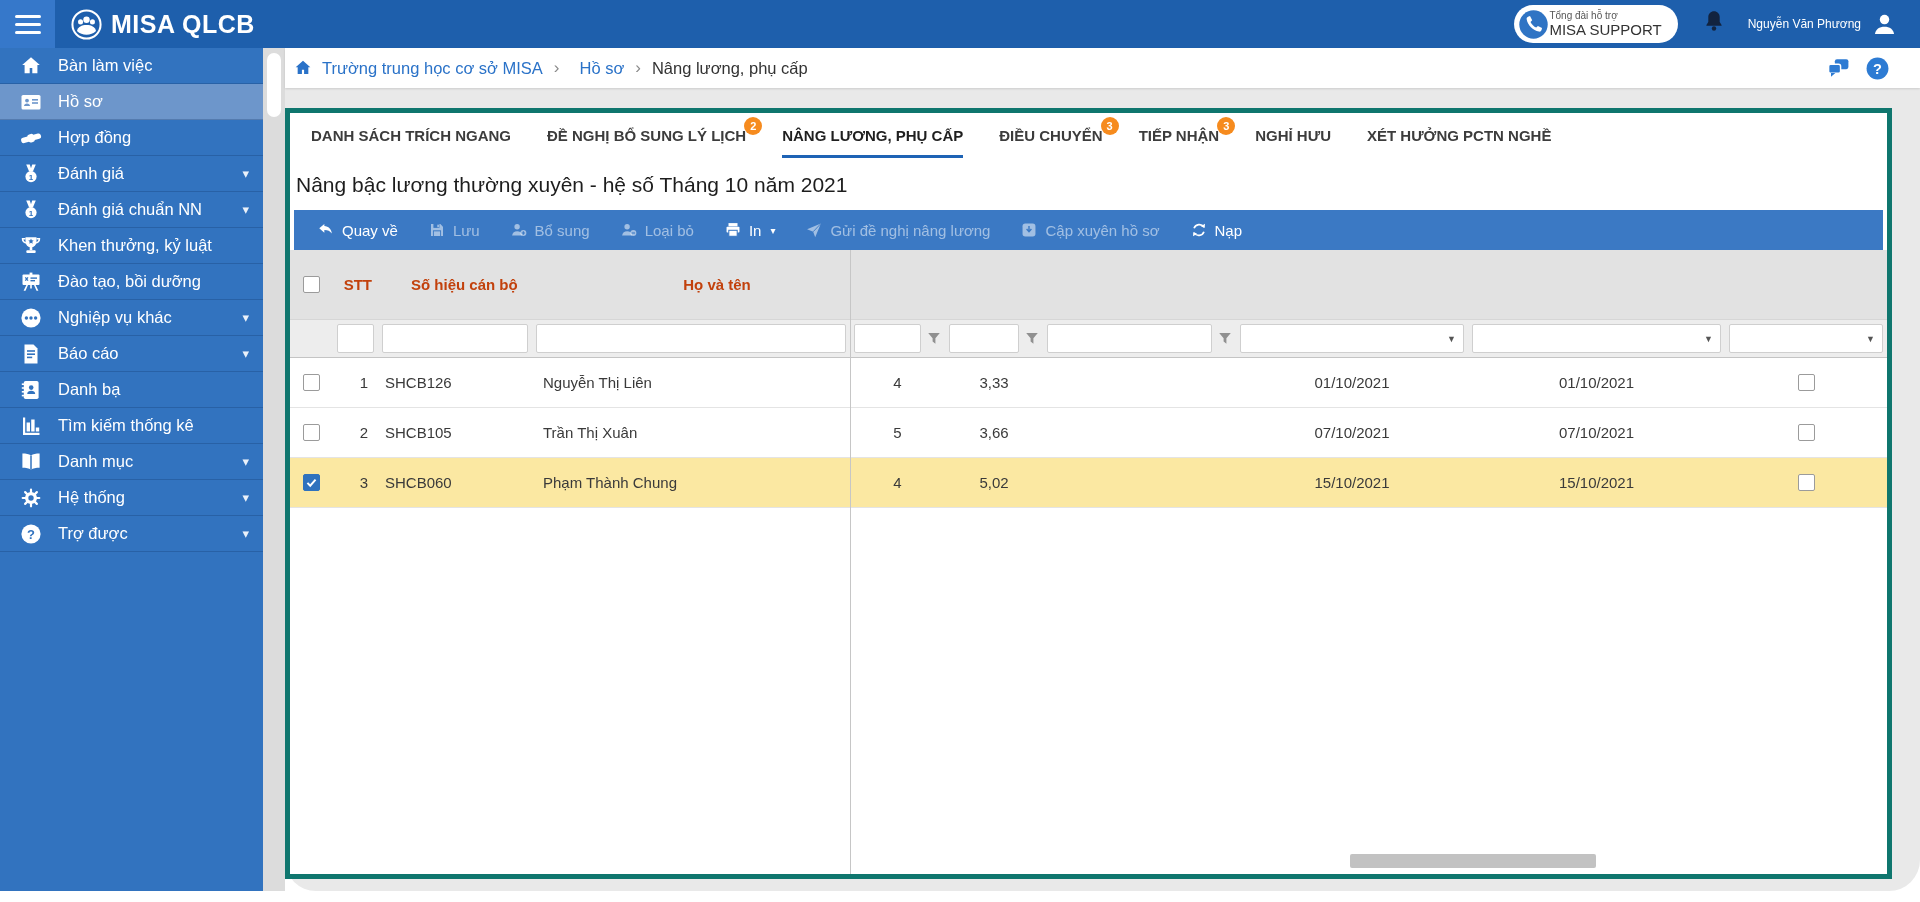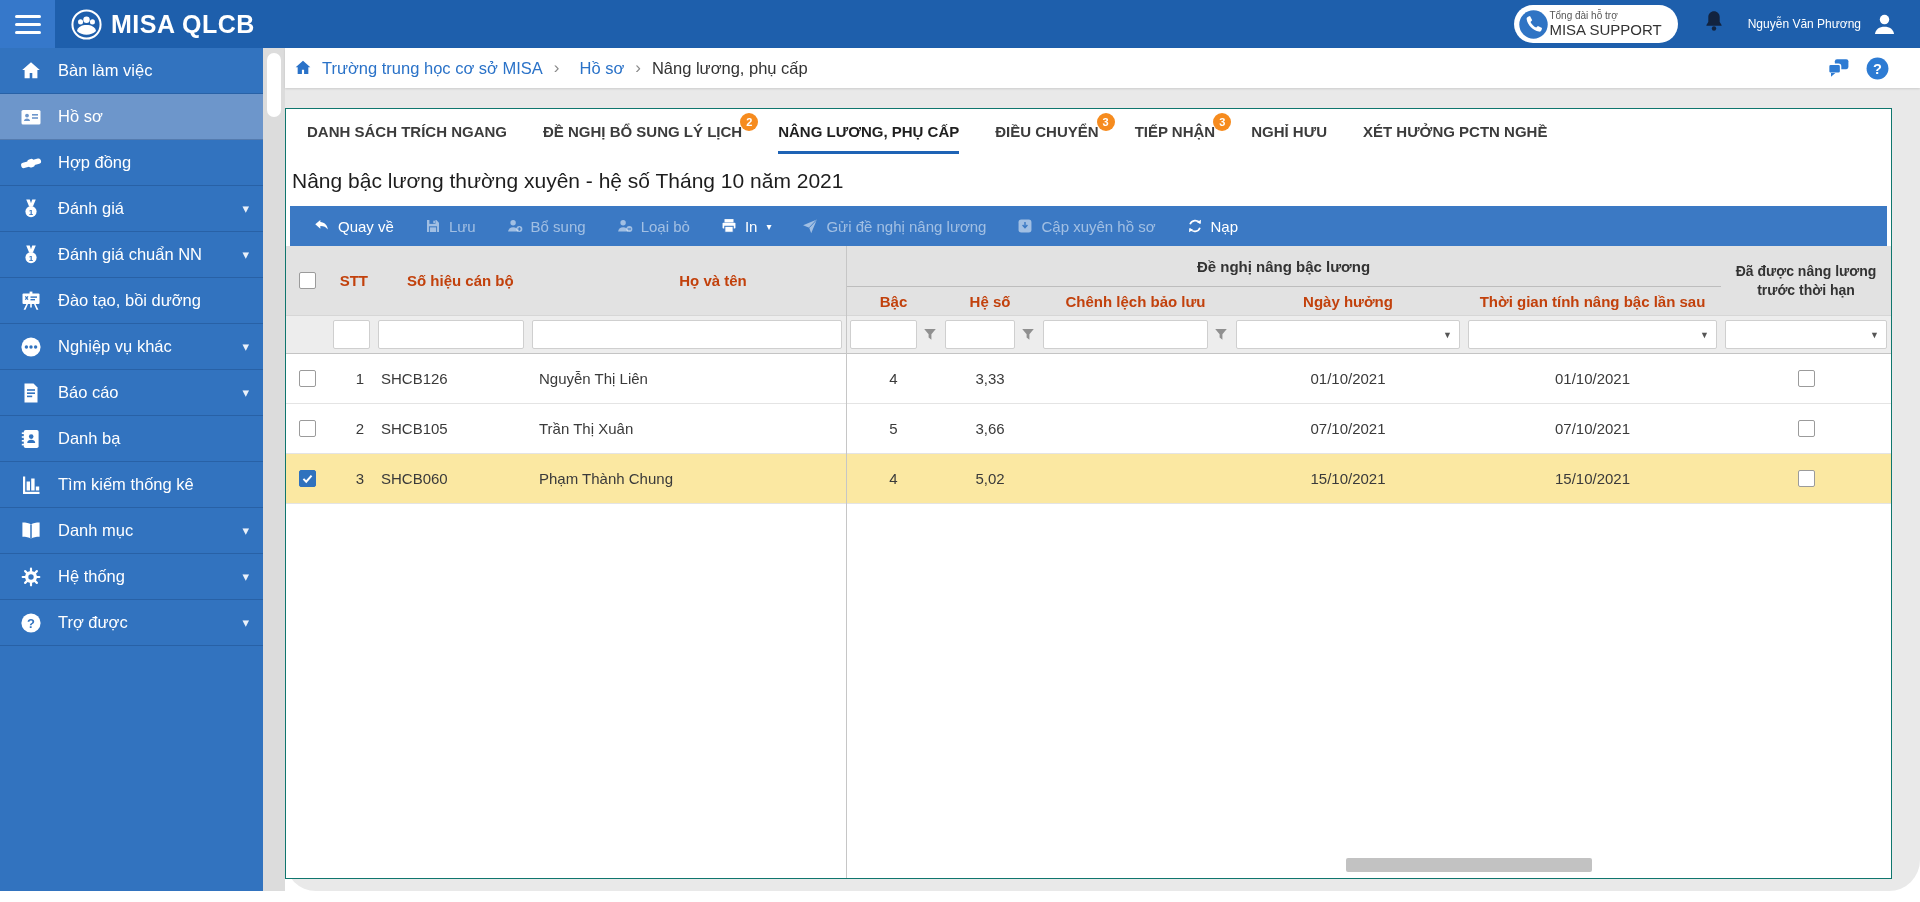--- a/index.html
+++ b/index.html
@@ -26,21 +26,21 @@
   .bell svg { width:24px; height:26px; }
   .user { display:flex; align-items:center; gap:10px; margin-right:22px; cursor:pointer; }
   .user-name { color:#fff; font-size:12px; }
   .user svg { width:27px; height:27px; }
 
   
   .app-row { display:flex; height:843px; }
 
   
   .sidebar { width:263px; background:#3273BF; display:flex; flex-direction:column; }
-  .sb-item { --bg:#3273BF; height:46px; display:flex; align-items:center; padding:0 14px 0 18px;
+  .sb-item { --bg:#3273BF; height:36px; display:flex; align-items:center; padding:0 14px 0 18px;
     border-bottom:1px solid rgba(10,45,90,.25); cursor:pointer; }
   .sb-item.active { --bg:#6D96CB; background:#6D96CB; }
   .sb-ic { width:26px; height:26px; flex-shrink:0; display:flex; align-items:center; justify-content:center; }
   .sb-ic svg { width:24px; height:24px; }
   .sb-label { color:#fff; font-size:16.5px; margin-left:14px; flex:1; white-space:nowrap; }
   .sb-caret { color:#EAF1FA; font-size:13px; }
   .sb-fill { flex:1; background:#3273BF; }
 
   
   .gutter { width:22px; background:#DCDCDC; position:relative; }
@@ -56,21 +56,21 @@
   .bc-home svg { width:20px; height:20px; }
   .bc-link { color:#2A72C8; font-size:16.5px; margin-left:9px; cursor:pointer; }
   .bc-sep { color:#8a8a8a; font-size:17px; margin:0 11px; }
   .bc-current { color:#333; font-size:16.5px; }
   .bc-spacer { flex:1; }
   .bc-icons { display:flex; align-items:center; gap:14px; }
   .bc-icons svg { width:25px; height:25px; cursor:pointer; }
 
   
   .content { flex:1; padding:20px 28px 12px 0; min-height:0; }
-  .card { background:#fff; border:1px solid #0f766e; height:100%; display:flex; flex-direction:column; }
+  .card { background:#fff; border:5px solid #0f766e; height:100%; display:flex; flex-direction:column; }
 
   
   .tabs { display:flex; gap:36px; padding:14px 10px 0 21px; }
   .tab { position:relative; font-size:15px; font-weight:bold; color:#3c3c3c; padding-bottom:11px; cursor:pointer; white-space:nowrap; }
   .tab.active { color:#1f1f1f; border-bottom:3px solid #1E63B5; }
   .tab-badge { position:absolute; top:-10px; right:-16px; min-width:18px; height:18px; background:#F68B1E;
     border-radius:50%; color:#fff; font-size:11px; font-weight:bold; display:flex; align-items:center;
     justify-content:center; padding:0 4px; }
 
   .page-title { font-size:21px; color:#1d1d1d; margin:15px 0 13px 6px; }
@@ -237,20 +237,32 @@
           <path d="M7.2 2.5h3.6L12 6.2l1.2-3.7h3.6l-2.9 6.9h-3.8z"></path>
           <circle cx="12" cy="14.6" r="5.6"></circle>
             </g>
           <text x="12" y="17.6" font-size="8" font-weight="bold" text-anchor="middle" fill="var(--bg)">1</text>
         </svg>
       </span>
       <span class="sb-label">Đánh giá chuẩn NN</span>
       <span class="sb-caret">▾</span>
     </div>
 
+    <div class="sb-item">
+      <span class="sb-ic">
+        <svg viewBox="0 0 24 24">
+          <path d="M6.5 3.2h11v4.6a5.5 5.5 0 01-11 0z" fill="#fff"></path>
+          <path d="M6.5 4.8H3.6a4 4 0 004 4.2M17.5 4.8h2.9a4 4 0 01-4 4.2" stroke="#fff" stroke-width="1.6" fill="none"></path>
+          <rect x="10.7" y="12.8" width="2.6" height="3.4" fill="#fff"></rect>
+          <rect x="7.3" y="16.2" width="9.4" height="2.8" rx="1" fill="#fff"></rect>
+          <path d="M12 4.6l.8 1.7 1.9.2-1.4 1.3.4 1.9-1.7-1-1.7 1 .4-1.9-1.4-1.3 1.9-.2z" fill="var(--bg)"></path>
+        </svg>
+      </span>
+      <span class="sb-label">Khen thưởng, kỷ luật</span>
+    </div>
 
     <div class="sb-item">
       <span class="sb-ic">
         <svg viewBox="0 0 24 24">
           <rect x="10.6" y="2.6" width="2.8" height="2.4" fill="#fff"></rect>
           <rect x="3.5" y="4.4" width="17" height="10.6" rx="1" fill="#fff"></rect>
           <path d="M7.4 15 4.6 20.8h1.9l2.5-5.8zM16.6 15l2.8 5.8h-1.9L15 15zM11.2 15h1.6v3.6h-1.6z" fill="#fff"></path>
           <path d="M6.3 7.4 9 10.6M9 7.4 6.3 10.6" stroke="var(--bg)" stroke-width="1.3"></path>
           <rect x="11.5" y="7.4" width="6.5" height="1.4" fill="var(--bg)"></rect>
           <rect x="11.5" y="10" width="4.5" height="1.4" fill="var(--bg)"></rect>
@@ -493,33 +505,20 @@
           <div class="v-divider"></div>
 
           <div class="thead">
             <div class="th-left">
               <div class="w-check">
                 <span class="cb"></span>
               </div>
               <div class="th-cell w-stt" style="text-align:right">STT</div>
               <div class="th-cell w-code">Số hiệu cán bộ</div>
               <div class="th-cell w-name">Họ và tên</div>
-            </div>
-            <div class="th-right">
-              <div class="group-block">
-                <div class="group-label">Đề nghị nâng bậc lương</div>
-                <div class="sub-row">
-                  <div class="th-cell w-bac">Bậc</div>
-                  <div class="th-cell w-heso">Hệ số</div>
-                  <div class="th-cell w-chenh">Chênh lệch bảo lưu</div>
-                  <div class="th-cell w-ngay">Ngày hưởng</div>
-                  <div class="th-cell w-tg">Thời gian tính nâng bậc lần sau</div>
-                </div>
-              </div>
-              <div class="early-head">Đã được nâng lương trước thời hạn</div>
             </div>
           </div>
 
           <div class="filter-row">
             <div class="f-cell w-check"></div>
             <div class="f-cell w-stt">
                 <input class="f-input" style="">
               </div>
             <div class="f-cell w-code">
                 <input class="f-input" style="">

